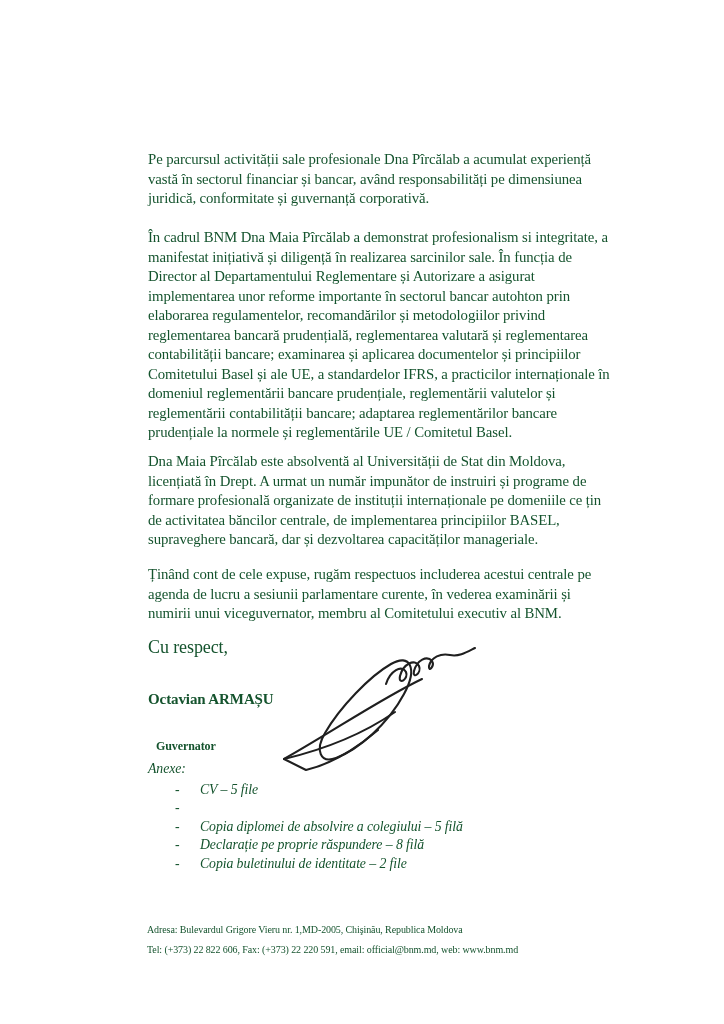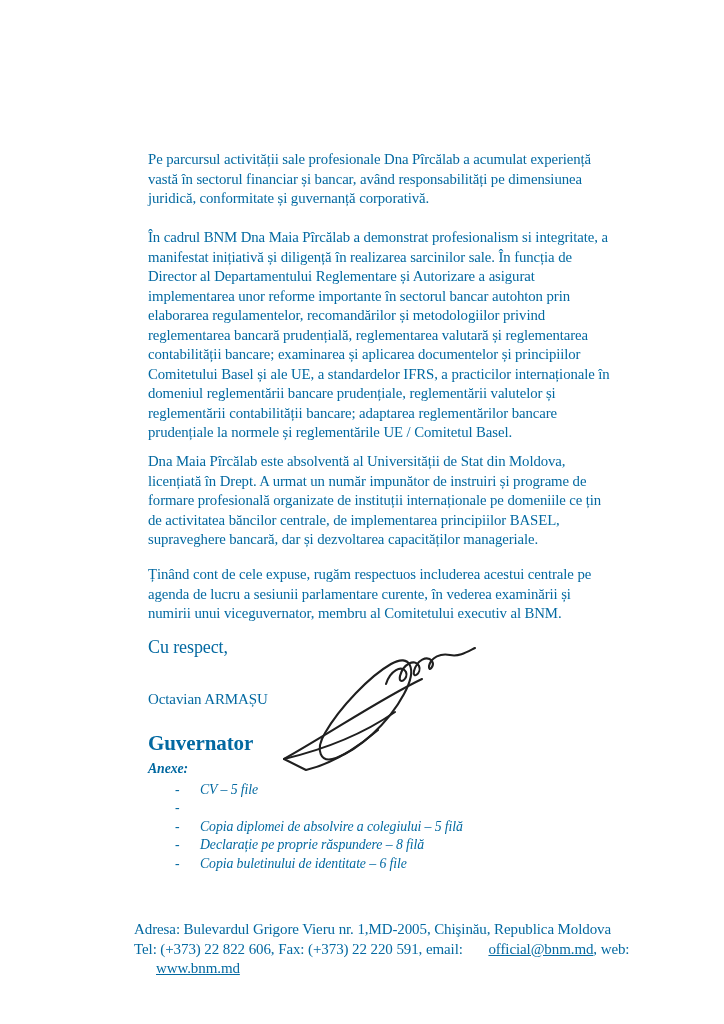--- a/index.html
+++ b/index.html
@@ -2,57 +2,57 @@
 <html><head>
 <meta charset="utf-8">
 <style>
   html,body{margin:0;padding:0;background:#ffffff;}
   .page{
     position:relative;
     width:724px;height:1024px;
     background:#ffffff;
     overflow:hidden;
     font-family:"Liberation Serif","DejaVu Serif",serif;
-    color:#0369a1;
+    color:#14532d;
   }
   .para{
     position:absolute;left:148px;width:556px;margin:0;
     font-size:14.8px;line-height:19.5px;letter-spacing:-0.1px;
     white-space:pre-line;
   }
   .para-1{top:150px;}
   .para-2{top:228px;}
   .para-3{top:452px;}
   .para-4{top:565px;}
   .closing{
     position:absolute;left:148px;top:637px;margin:0;
     font-size:18px;font-weight:normal;letter-spacing:-0.1px;
   }
   .signature-svg{position:absolute;left:270px;top:646px;}
   .signer-name{
     position:absolute;left:148px;top:691px;margin:0;
-    font-size:15px;font-weight:normal;letter-spacing:-0.1px;
+    font-size:15px;font-weight:bold;letter-spacing:-0.1px;
   }
   .signer-title{
-    position:absolute;left:148px;top:731px;margin:0;
-    font-size:21px;font-weight:bold;letter-spacing:-0.1px;
+    position:absolute;left:148px;top:731px;margin:8px;
+    font-size:12px;font-weight:bold;letter-spacing:-0.1px;
   }
   .annexes{
     position:absolute;left:148px;top:760px;width:470px;
     font-style:italic;font-size:13.8px;line-height:18.6px;letter-spacing:-0.1px;
   }
-  .annexes-heading{margin:0 0 2px 0;font-weight:700;}
+  .annexes-heading{margin:0 0 2px 0;font-weight:400;}
   .annex-item{display:flex;margin:0;}
   .annex-dash{display:inline-block;width:25px;margin-left:27px;flex:none;}
   .footer{
-    position:absolute;left:134px;top:920px;width:520px;
-    font-size:15px;line-height:19.5px;letter-spacing:-0.1px;
+    position:absolute;left:147px;top:920px;width:520px;
+    font-size:10px;line-height:19.5px;letter-spacing:-0.1px;
   }
   .footer p{margin:0;}
-  .doc-link{color:inherit;text-decoration:underline;cursor:pointer;margin-left:22px;}
+  .doc-link{color:inherit;cursor:pointer;}
 </style>
 </head>
 <body>
 
 <div class="page">
 
   <p class="para para-1">Pe parcursul activității sale profesionale Dna Pîrcălab a acumulat experiență
 vastă în sectorul financiar și bancar, având responsabilități pe dimensiunea
 juridică, conformitate și guvernanță corporativă.</p>
   <p class="para para-2">În cadrul BNM Dna Maia Pîrcălab a demonstrat profesionalism si integritate, a
@@ -99,21 +99,21 @@
     <div class="annex-item">
       <span class="annex-dash">-</span>
       <span>Copia diplomei de absolvire a colegiului – 5 filă</span>
     </div>
     <div class="annex-item">
       <span class="annex-dash">-</span>
       <span>Declarație pe proprie răspundere – 8 filă</span>
     </div>
     <div class="annex-item">
       <span class="annex-dash">-</span>
-      <span>Copia buletinului de identitate – 6 file</span>
+      <span>Copia buletinului de identitate – 2 file</span>
     </div>
   </div>
 
   <div class="footer">
     <p>Adresa: Bulevardul Grigore Vieru nr. 1,MD-2005, Chişinău, Republica Moldova</p>
     <p><span>Tel: (+373) 22 822 606, Fax: (+373) 22 220 591, email: </span><a class="doc-link">official@bnm.md</a><span>, web: </span><a class="doc-link">www.bnm.md</a></p>
   </div>
 
 </div>
 

